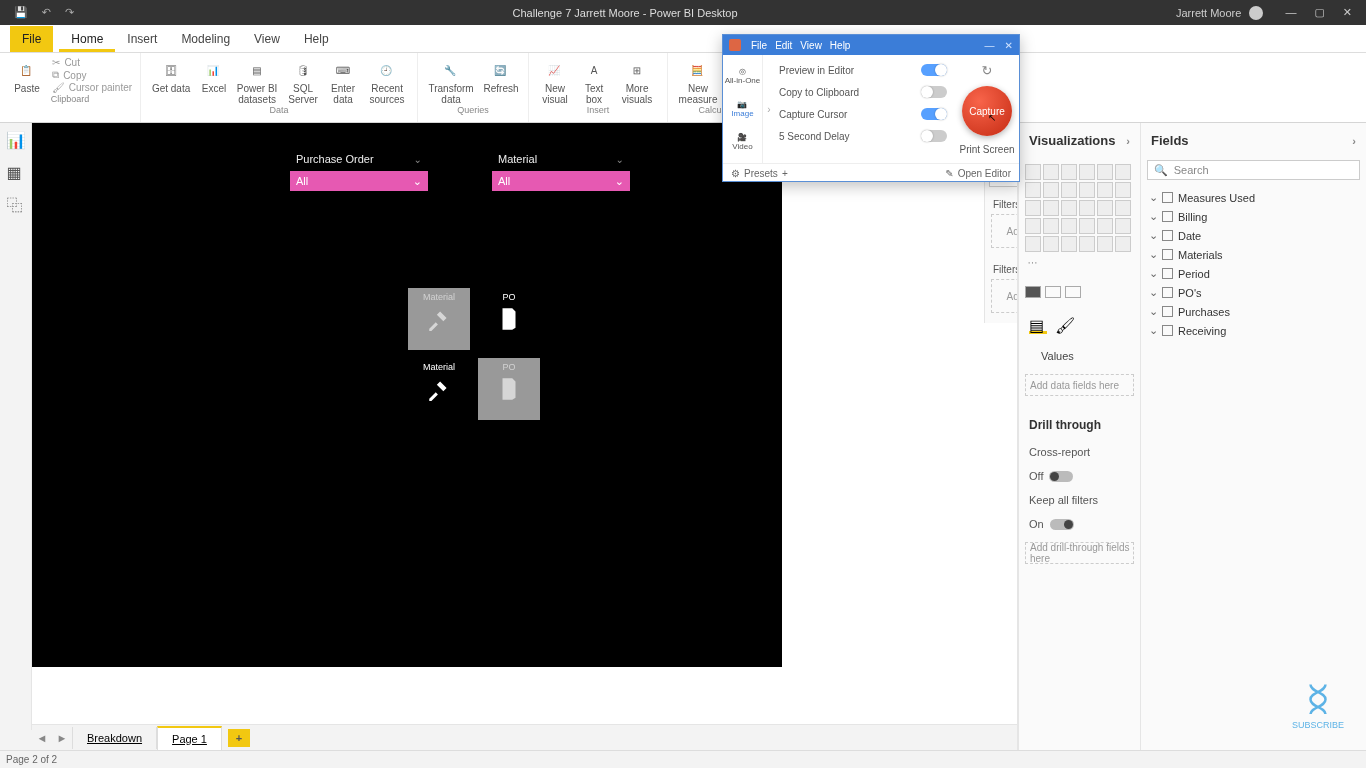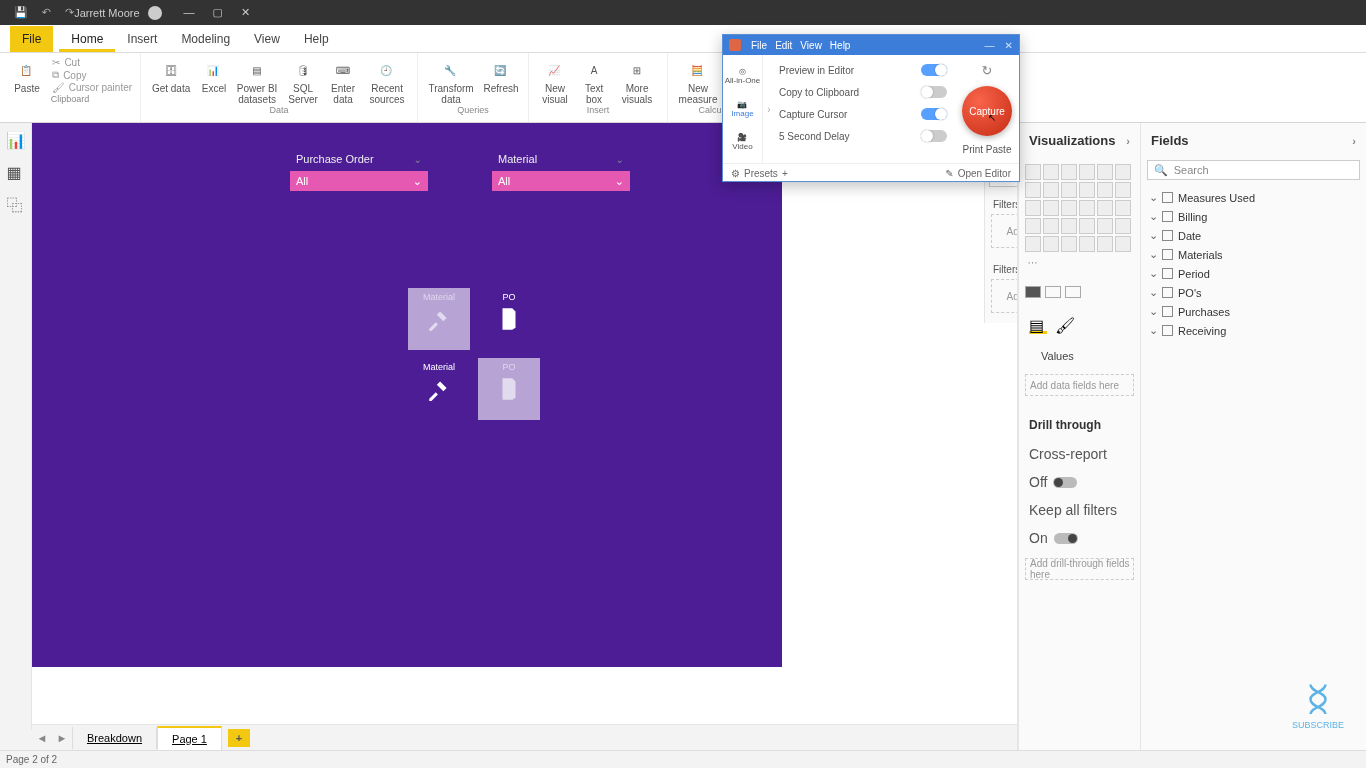--- a/index.html
+++ b/index.html
@@ -32,21 +32,21 @@
 .ribbon .clip .paste { width: 38px; }
 .ribbon .smallcol { display: flex; flex-direction: column; gap: 1px; font-size: 10px; align-items: flex-start; }
 .ribbon .smallcol .row { display: flex; align-items: center; gap: 4px; color: #999; }
 
 
 .leftrail { position: absolute; left: 0; top: 123px; width: 32px; bottom: 38px; background: #f3f3f3; display: flex; flex-direction: column; align-items: center; gap: 14px; padding-top: 8px; border-right: 1px solid #e5e5e5; }
 .leftrail .ritem { width: 18px; height: 18px; color: #555; cursor: pointer; }
 
 
 .canvaswrap { position: absolute; left: 32px; top: 123px; right: 349px; bottom: 44px; background: #fff; overflow: hidden; }
-.canvas { width: 750px; height: 544px; background: #4c1d95; position: relative; }
+.canvas { width: 750px; height: 544px; background: #000000; position: relative; }
 .slicer { position: absolute; top: 28px; width: 138px; }
 .slicer.s1 { left: 258px; }
 .slicer.s2 { left: 460px; }
 .slicer .slabel { display: flex; justify-content: space-between; align-items: center; color: #eee; font-size: 11px; padding: 2px 6px; }
 .slicer .slabel .chev { color: #888; font-size: 10px; }
 .slicer .sbox { background: #e659b2; color: #fff; height: 20px; display: flex; align-items: center; justify-content: space-between; padding: 0 6px; font-size: 11px; margin-top: 4px; }
 .cards { position: absolute; top: 165px; left: 376px; display: flex; flex-direction: column; gap: 8px; }
 .cards .row { display: flex; gap: 8px; }
 .card { width: 62px; height: 62px; display: flex; flex-direction: column; align-items: center; justify-content: flex-start; color: #fff; font-size: 9px; padding-top: 4px; }
 .card.inactive { background: rgba(255,255,255,.6); color: rgba(255,255,255,.55); }
@@ -82,21 +82,21 @@
 .vizmodes { display: flex; gap: 4px; padding: 8px 6px; }
 .vizmodes .m { width: 16px; height: 12px; border: 1px solid #aaa; cursor: pointer; }
 .vizmodes .m.active { background: #555; }
 .formaticons { display: flex; gap: 8px; padding: 2px 10px 4px; }
 .formaticons .fi { width: 18px; height: 18px; border-bottom: 3px solid transparent; cursor: pointer; }
 .formaticons .fi.active { border-bottom-color: #f2c811; }
 
 .valhead { font-size: 11px; color: #444; padding: 4px 10px 2px; margin-left: 12px; }
 .valwell { margin: 2px 6px 8px; border: 1px dashed #ccc; height: 22px; font-size: 10px; color: #999; display: flex; align-items: center; padding-left: 4px; }
 .drillh { font-size: 12px; font-weight: 600; color: #333; padding: 6px 10px 4px; }
-.drillrow { font-size: 14px; color: #555; padding: 2px 10px; display: flex; align-items: center; gap: 6px; }
+.drillrow { font-size: 11px; color: #555; padding: 2px 10px; display: flex; align-items: center; gap: 6px; }
 .toggle { width: 24px; height: 11px; border-radius: 6px; background: #bbb; position: relative; }
 .toggle.on .knob { right: 1px; left: auto; }
 .toggle .knob { width: 9px; height: 9px; border-radius: 50%; background: #444; position: absolute; left: 1px; top: 1px; }
 
 .pane.fields .searchf { margin: 4px 6px 8px; height: 20px; border: 1px solid #ccc; background: #fff; font-size: 11px; padding: 0 6px; display: flex; align-items: center; gap: 6px; color: #888; }
 .flist { font-size: 11px; color: #333; }
 .flist .fitem { display: flex; align-items: center; gap: 5px; padding: 3px 8px; cursor: pointer; }
 .flist .fitem .caret { width: 8px; color: #666; }
 .flist .fitem .tbl { width: 11px; height: 11px; border: 1px solid #888; }
 
@@ -133,20 +133,21 @@
 </style>
 </head>
 <body>
 
 <div class="titlebar">
   <div class="qat">
     <span>💾</span>
     <span>↶</span>
     <span>↷</span>
   </div>
+  <div class="title">Challenge 7 Jarrett Moore - Power BI Desktop</div>
   <div class="user">
     <span>Jarrett Moore</span>
     <span class="avatar"></span>
   </div>
   <div class="winctl">
     <span>—</span>
     <span>▢</span>
     <span>✕</span>
   </div>
 </div>
@@ -535,21 +536,21 @@
             <div class="knob"></div>
           </div>
         </div>
     </div>
     <div class="ocap">
       <div class="refresh">↻</div>
       <div class="capbtn">
           <span>Capture</span>
           <span class="cursor">↖</span>
         </div>
-      <div class="ops">Print Paste</div>
+      <div class="ops">Print Screen</div>
     </div>
   </div>
   <div class="ofoot">
     <div class="presets">
         <span>⚙</span>
         <span>Presets</span>
         <span>+</span>
       </div>
     <div class="openeditor">
         <span>✎</span>

